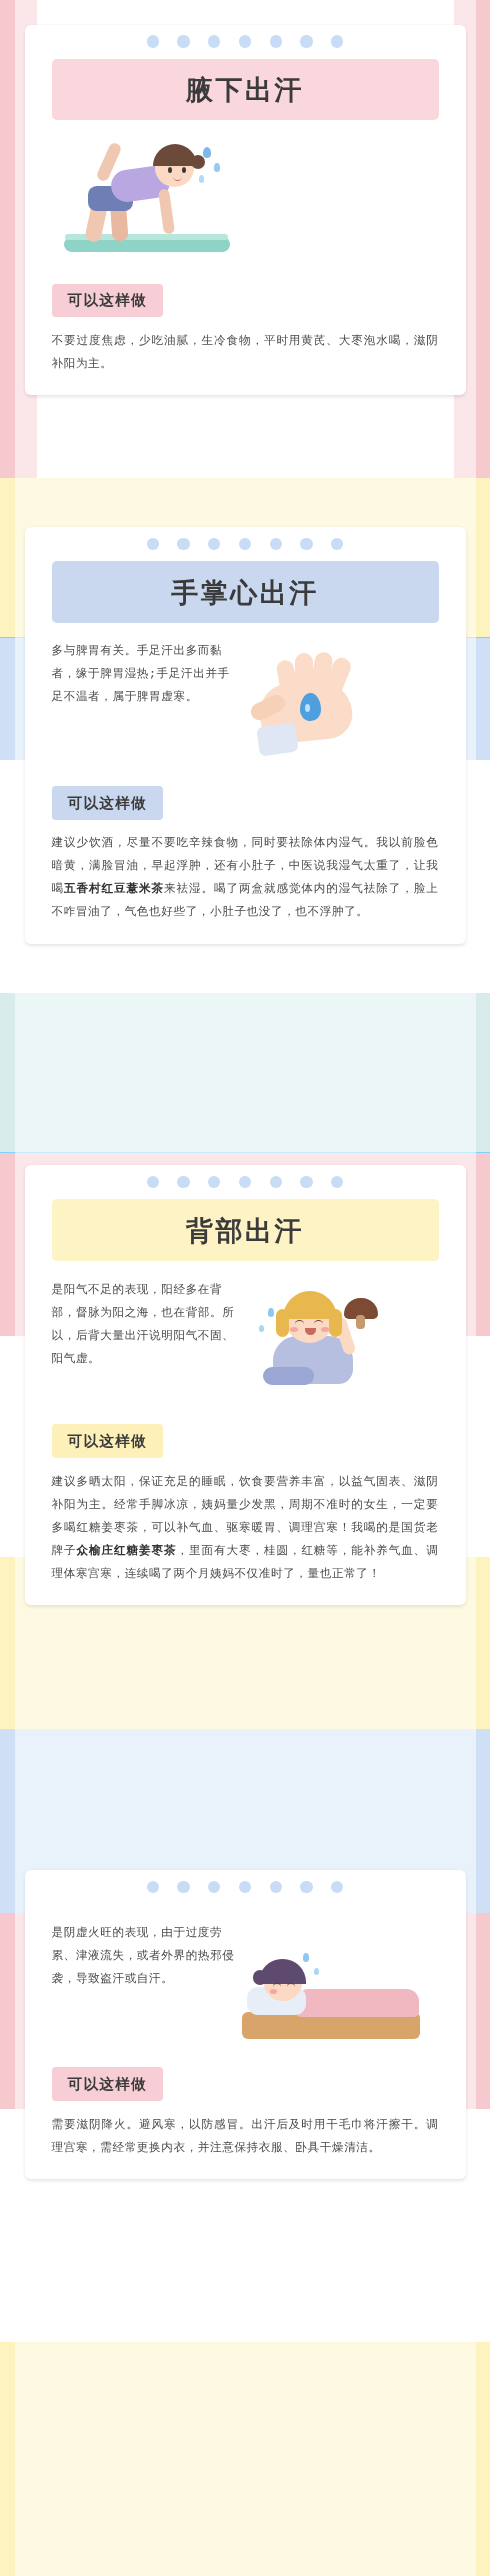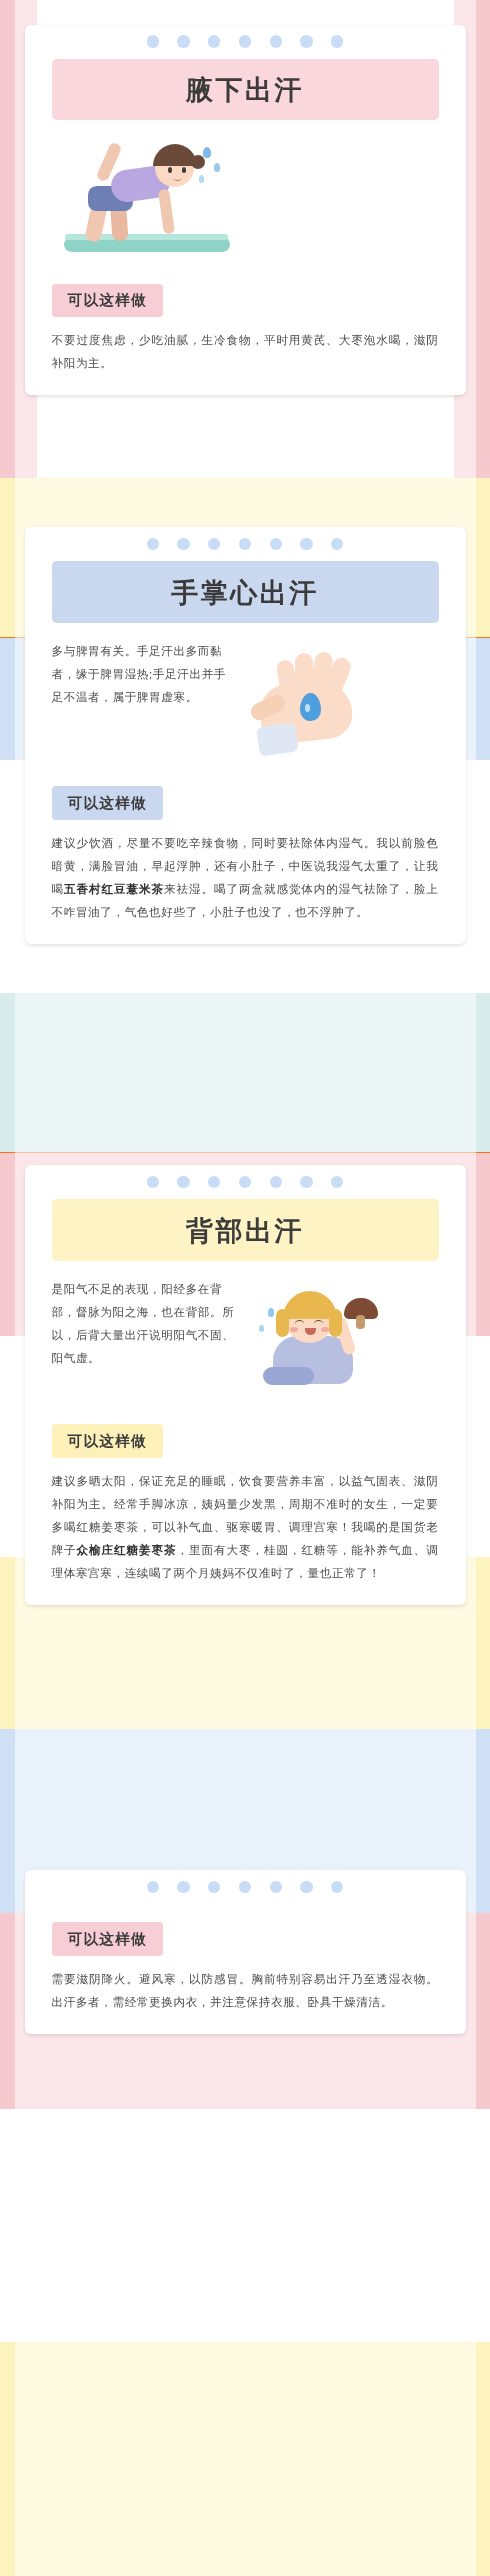--- a/index.html
+++ b/index.html
@@ -9,21 +9,21 @@
   body {
     width: 490px;
     font-family: "Liberation Sans", "DejaVu Sans", sans-serif;
     background: #ffffff;
   }
   .page {
     position: relative;
     width: 490px;
     height: 2576px;
     overflow: hidden;
-    background: #f97316;
+    background: #7dd3fc;
   }
 
   
   .bg-band {
     position: absolute;
     left: 0;
     width: 490px;
   }
 
   
@@ -187,21 +187,21 @@
         <div class="sh" style="left:151px;top:11px;width:8.6px;height:11px;background:#7fb8e8;border-radius:50% 50% 50% 50%/60% 60% 40% 40%;"></div>
         <div class="sh" style="left:162px;top:27px;width:6.7px;height:9.2px;background:#9bc9ee;border-radius:50% 50% 50% 50%/60% 60% 40% 40%;"></div>
         <div class="sh" style="left:147px;top:39px;width:5.5px;height:7.4px;background:#b5daf5;border-radius:50% 50% 50% 50%/60% 60% 40% 40%;"></div>
       </div>
     </div>
 
     <div class="howto-label label-pink">可以这样做</div>
     <div class="howto-body">不要过度焦虑，少吃油腻，生冷食物，平时用黄芪、大枣泡水喝，滋阴补阳为主。</div>
   </div>
 
-  <div class="card" style="top:527px;">
+  <div class="card" style="top:527px;font-family:Liberation Mono, monospace;">
     <div class="dots">
       <span class="dot"></span>
       <span class="dot"></span>
       <span class="dot"></span>
       <span class="dot"></span>
       <span class="dot"></span>
       <span class="dot"></span>
       <span class="dot"></span>
     </div>
 
@@ -289,19 +289,43 @@
       <span class="dot"></span>
       <span class="dot"></span>
       <span class="dot"></span>
       <span class="dot"></span>
       <span class="dot"></span>
       <span class="dot"></span>
       <span class="dot"></span>
     </div>
 
 
+    <div class="intro">
+      <div class="intro-text">是阴虚火旺的表现，由于过度劳累、津液流失，或者外界的热邪侵袭，导致盗汗或自汗。</div>
+      <div class="intro-art">
+
+        <div class="sh" style="left:6.1px;top:92px;width:178px;height:27px;background:#d8a46a;border-radius:6.1px;"></div>
+
+        <div class="sh" style="left:60px;top:69px;width:123px;height:28px;background:#f0b9c2;border-radius:12.3px 12.3px 4.9px 4.9px;"></div>
+
+        <div class="sh" style="left:11px;top:67px;width:59px;height:28px;background:#e8eef8;border-radius:11px;"></div>
+
+        <div class="sh" style="left:28px;top:45px;width:38px;height:36px;background:#fbd9c3;border-radius:50%;"></div>
+
+        <div class="sh" style="left:23px;top:39px;width:47px;height:24.5px;background:#5d4a6e;border-top-left-radius:23px;border-top-right-radius:23px;"></div>
+        <div class="sh" style="left:17px;top:50px;width:14.7px;height:14.7px;background:#5d4a6e;border-radius:50%;"></div>
+
+        <div class="sh" style="left:37px;top:63px;width:8.6px;height:4.3px;border-top:1.8px solid #5a4336;border-radius:7.4px 7.4px 0 0;"></div>
+        <div class="sh" style="left:51px;top:63px;width:8.6px;height:4.3px;border-top:1.8px solid #5a4336;border-radius:7.4px 7.4px 0 0;"></div>
+
+        <div class="sh" style="left:34px;top:69px;width:7.4px;height:4.9px;background:#f4a9a0;border-radius:50%;"></div>
+
+        <div class="sh" style="left:67px;top:33px;width:6.7px;height:9.2px;background:#8ec7ef;border-radius:50% 50% 50% 50%/60% 60% 40% 40%;"></div>
+        <div class="sh" style="left:78px;top:48px;width:5.5px;height:7.4px;background:#a9d6f5;border-radius:50% 50% 50% 50%/60% 60% 40% 40%;"></div>
+      </div>
+    </div>
 
     <div class="howto-label label-pink2">可以这样做</div>
-    <div class="howto-body">需要滋阴降火。避风寒，以防感冒。胸前特别容易出汗乃至透湿衣物。出汗多者，需经常更换内衣，并注意保持衣服、卧具干燥清洁。</div>
+    <div class="howto-body">需要滋阴降火。避风寒，以防感冒。出汗后及时用干毛巾将汗擦干。调理宫寒，需经常更换内衣，并注意保持衣服、卧具干燥清洁。</div>
   </div>
 
 </div>
 
 
 </body></html>

